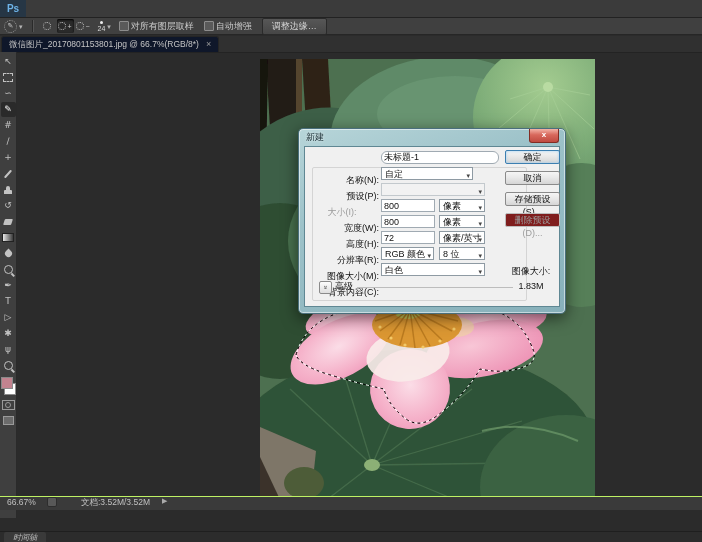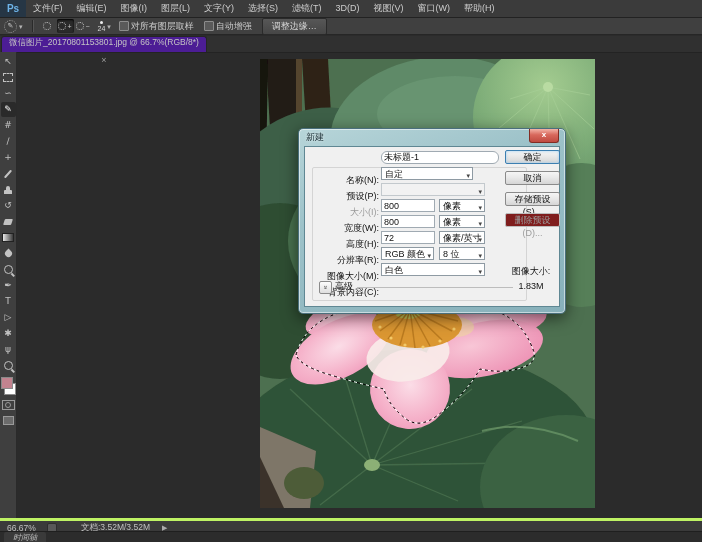--- a/index.html
+++ b/index.html
@@ -34,23 +34,23 @@
   .brush-size{font-size:7px;}
   .opt-check{display:flex;align-items:center;gap:2px;margin-right:10px;}
   .check-box{width:8px;height:8px;background:#5a5a5a;border:1px solid #8d8d8d;border-radius:1px;}
   .check-label{font-size:9px;color:#c9c9c9;}
   .refine-btn{font-size:9px;color:#d6d6d6;background:linear-gradient(#575757,#464646);
               border:1px solid #2a2a2a;border-radius:2px;padding:1px 9px;}
 
   
   .tab-bar{position:absolute;left:0;top:36px;width:702px;height:16px;background:#303030;
            border-bottom:1px solid #232323;display:flex;align-items:flex-end;}
-  .doc-tab{height:15px;background:#4c1d95;border:1px solid #252525;border-bottom:none;
+  .doc-tab{height:15px;background:#0f172a;border:1px solid #252525;border-bottom:none;
            border-radius:3px 3px 0 0;display:flex;align-items:center;padding:0 7px;gap:7px;
-           font-size:8.5px;color:#c4c4c4;margin-left:1px;flex-direction:column;}
+           font-size:8.5px;color:#c4c4c4;margin-left:1px;}
   .tab-close{color:#9a9a9a;font-size:9px;line-height:1;}
 
   
   .toolbar{position:absolute;left:0;top:52px;width:17px;height:466px;background:#3f3f3f;
            border-right:1px solid #2a2a2a;display:flex;flex-direction:column;align-items:center;
            padding-top:2px;box-sizing:border-box;}
   .tool{width:15px;height:15px;margin-bottom:1px;display:flex;align-items:center;
         justify-content:center;color:#c2c2c2;}
   .tool.active{background:#2a2a2a;border-radius:2px;color:#fff;}
   .tool-glyph{font-size:9px;line-height:1;font-family:"DejaVu Sans",sans-serif;}
@@ -70,22 +70,22 @@
   .bg-swatch{position:absolute;right:0;bottom:0;width:10px;height:10px;border:1px solid #8a8a8a;background:#fff;}
   .icon-quickmask{width:11px;height:8px;border:1px solid #9a9a9a;display:flex;align-items:center;
                   justify-content:center;margin-top:5px;}
   .icon-quickmask::after{content:"";width:4px;height:4px;border:1px solid #9a9a9a;border-radius:50%;}
   .icon-screenmode{width:9px;height:7px;border:1px solid #9a9a9a;background:#6b6b6b;margin-top:6px;}
 
   
   .canvas{position:absolute;left:260px;top:59px;width:335px;height:449px;background:#4d7050;overflow:hidden;}
 
   
-  .status-bar{position:absolute;left:0;top:518px;width:702px;height:13px;background:#3a3a3a;
-              border-top:3px solid #bef264;display:flex;align-items:center;font-size:8.5px;color:#c0c0c0;}
+  .status-bar{position:absolute;left:0;top:496px;width:702px;height:13px;background:#3a3a3a;
+              border-top:1px solid #bef264;display:flex;font-size:8.5px;color:#c0c0c0;}
   .zoom-field{margin-left:7px;width:38px;}
   .status-icon{width:8px;height:8px;background:#585858;border:1px solid #2d2d2d;border-radius:2px;margin:0 10px 0 2px;}
   .doc-info{margin-left:14px;}
   .status-arrow{margin-left:12px;font-size:7px;color:#aaa;}
   .timeline-row{position:absolute;left:0;top:531px;width:702px;height:11px;background:#2c2c2c;
                 border-top:1px solid #1f1f1f;display:flex;}
   .timeline-tab{margin-left:4px;padding:0 9px;background:#3a3a3a;font-size:8px;color:#bbb;
                 height:11px;line-height:11px;border-radius:2px 2px 0 0;font-style:italic;}
 
   
@@ -94,21 +94,21 @@
           border:1px solid #4a6f7c;box-shadow:0 4px 16px rgba(0,0,0,.55),inset 0 0 0 1px rgba(255,255,255,.5);
           z-index:5;}
   .dlg-title{position:absolute;left:7px;top:2px;font-size:9px;color:#12262d;text-shadow:0 0 3px rgba(255,255,255,.8);}
   .dlg-close{position:absolute;right:6px;top:0;width:28px;height:13px;
              background:linear-gradient(#f3b3a7,#d8685c 45%,#bf4a40);border:1px solid #822c23;border-top:none;
              border-radius:0 0 3px 3px;color:#fff;font-size:8px;line-height:12px;text-align:center;font-weight:bold;}
   .dlg-body{position:absolute;left:5px;right:5px;top:17px;bottom:6px;background:#f0f0f0;
             border:1px solid #5f8793;font-size:9px;color:#111;}
   .group-box{position:absolute;left:7px;top:20px;width:213px;height:132px;border:1px solid #d4d4d4;border-radius:2px;}
   .fld-label{position:absolute;left:0;width:74px;height:13px;line-height:13px;text-align:right;margin-top:23px;}
-  .fld-label.disabled{color:#9a9a9a;}
+  .fld-label.disabled{color:#9a9a9a;text-align:center;}
   .txt{position:absolute;height:11px;background:#fff;border:1px solid #a0aab2;font-size:9px;
        padding:0 2px;font-family:inherit;color:#111;}
   .dd{position:absolute;height:13px;background:#fff;border:1px solid #8e9aa3;line-height:12px;
       padding-left:3px;box-sizing:border-box;}
   .dd .dd-caret{position:absolute;right:2px;top:2px;font-size:7px;color:#444;}
   .dd.disabled{background:#f2f2f2;border-color:#c3c9cd;color:#9a9a9a;}
   .btn{position:absolute;left:200px;width:55px;height:14px;font-size:9px;line-height:13px;text-align:center;
        background:linear-gradient(#f5f5f5,#e9e9e9 45%,#d5d5d5);border:1px solid #8a8a8a;border-radius:2px;
        box-sizing:border-box;color:#111;}
   .btn.primary{border-color:#3c7fb1;box-shadow:inset 0 0 3px #9ecef0;}
@@ -121,33 +121,20 @@
   .adv-label{position:absolute;left:30px;top:133px;}
   .adv-line{position:absolute;left:52px;width:156px;top:140px;border-top:1px solid #bdbdbd;}
 </style>
 </head>
 <body>
 
 <div class="app">
 
   <div class="menu-bar">
     <div class="ps-logo">Ps</div>
-    <div class="menu-items" id="menu-items">
-        <div class="menu-item">文件(F)</div>
-        <div class="menu-item">编辑(E)</div>
-        <div class="menu-item">图像(I)</div>
-        <div class="menu-item">图层(L)</div>
-        <div class="menu-item">文字(Y)</div>
-        <div class="menu-item">选择(S)</div>
-        <div class="menu-item">滤镜(T)</div>
-        <div class="menu-item">3D(D)</div>
-        <div class="menu-item">视图(V)</div>
-        <div class="menu-item">窗口(W)</div>
-        <div class="menu-item">帮助(H)</div>
-      </div>
   </div>
 
   <div class="options-bar">
     <div class="tool-preset">
       <span class="tp-icon">✎</span>
       <span class="caret">▾</span>
     </div>
     <div class="opt-sep"></div>
     <div class="mode-group">
       <div class="mode-btn">

